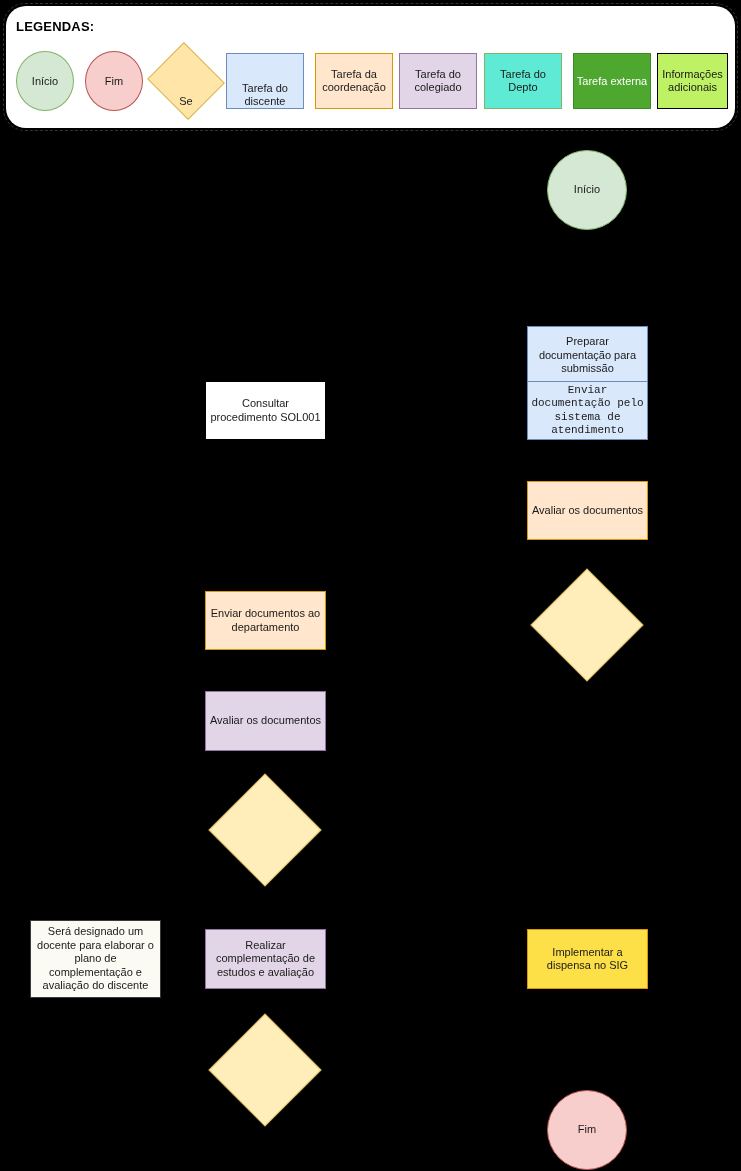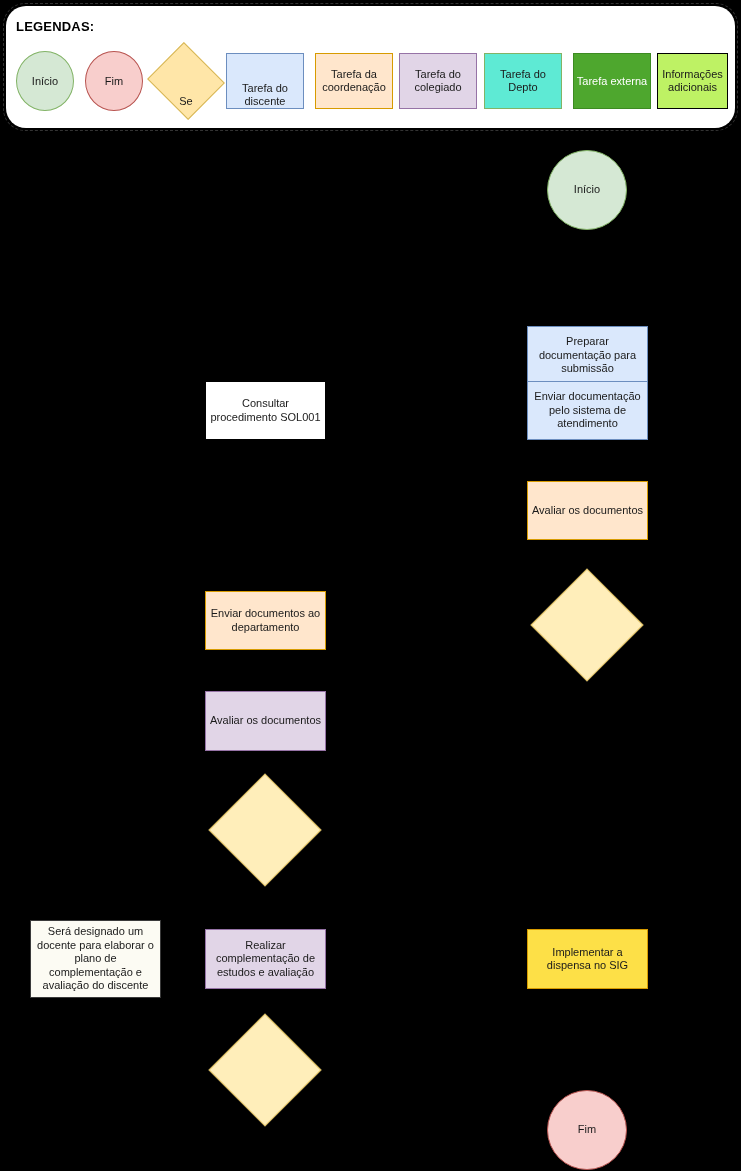--- a/index.html
+++ b/index.html
@@ -161,21 +161,21 @@
   <div id="flow-nodes">
       <div class="node circle" style="left: 547px; top: 150px; width: 80px; height: 80px; background: rgb(213, 232, 212); border: 1px solid rgb(130, 179, 102);">
         <span>Início</span>
       </div>
       <div class="node" style="left: 527px; top: 281px; width: 121px; height: 59px; background: rgb(218, 232, 252); border: 1px solid rgb(108, 142, 191); margin-top: 45px;">
         <span>Preparar documentação para submissão</span>
       </div>
       <div class="node" style="left: 205px; top: 381px; width: 121px; height: 59px; background: rgb(255, 255, 255); border: 1px solid rgb(0, 0, 0);">
         <span>Consultar procedimento SOL001</span>
       </div>
-      <div class="node" style="left: 527px; top: 381px; width: 121px; height: 59px; background: rgb(218, 232, 252); border: 1px solid rgb(108, 142, 191);">
+      <div class="node" style="left: 527px; top: 381px; width: 121px; height: 59px; background: rgb(218, 232, 252); border: 1px solid rgb(108, 142, 191); font-family: Liberation Mono, monospace;">
         <span>Enviar documentação pelo sistema de atendimento</span>
       </div>
       <div class="node" style="left: 527px; top: 481px; width: 121px; height: 59px; background: rgb(255, 230, 204); border: 1px solid rgb(215, 155, 0);">
         <span>Avaliar os documentos</span>
       </div>
       <div class="diamond" style="left: 547px; top: 585px; width: 80px; height: 80px;">
         <div class="diamond-shape" style="background: rgb(255, 238, 186); border: 1px solid rgb(214, 182, 86);"></div>
         <div class="diamond-label"></div>
       </div>
       <div class="node" style="left: 205px; top: 591px; width: 121px; height: 59px; background: rgb(255, 230, 204); border: 1px solid rgb(215, 155, 0);">

